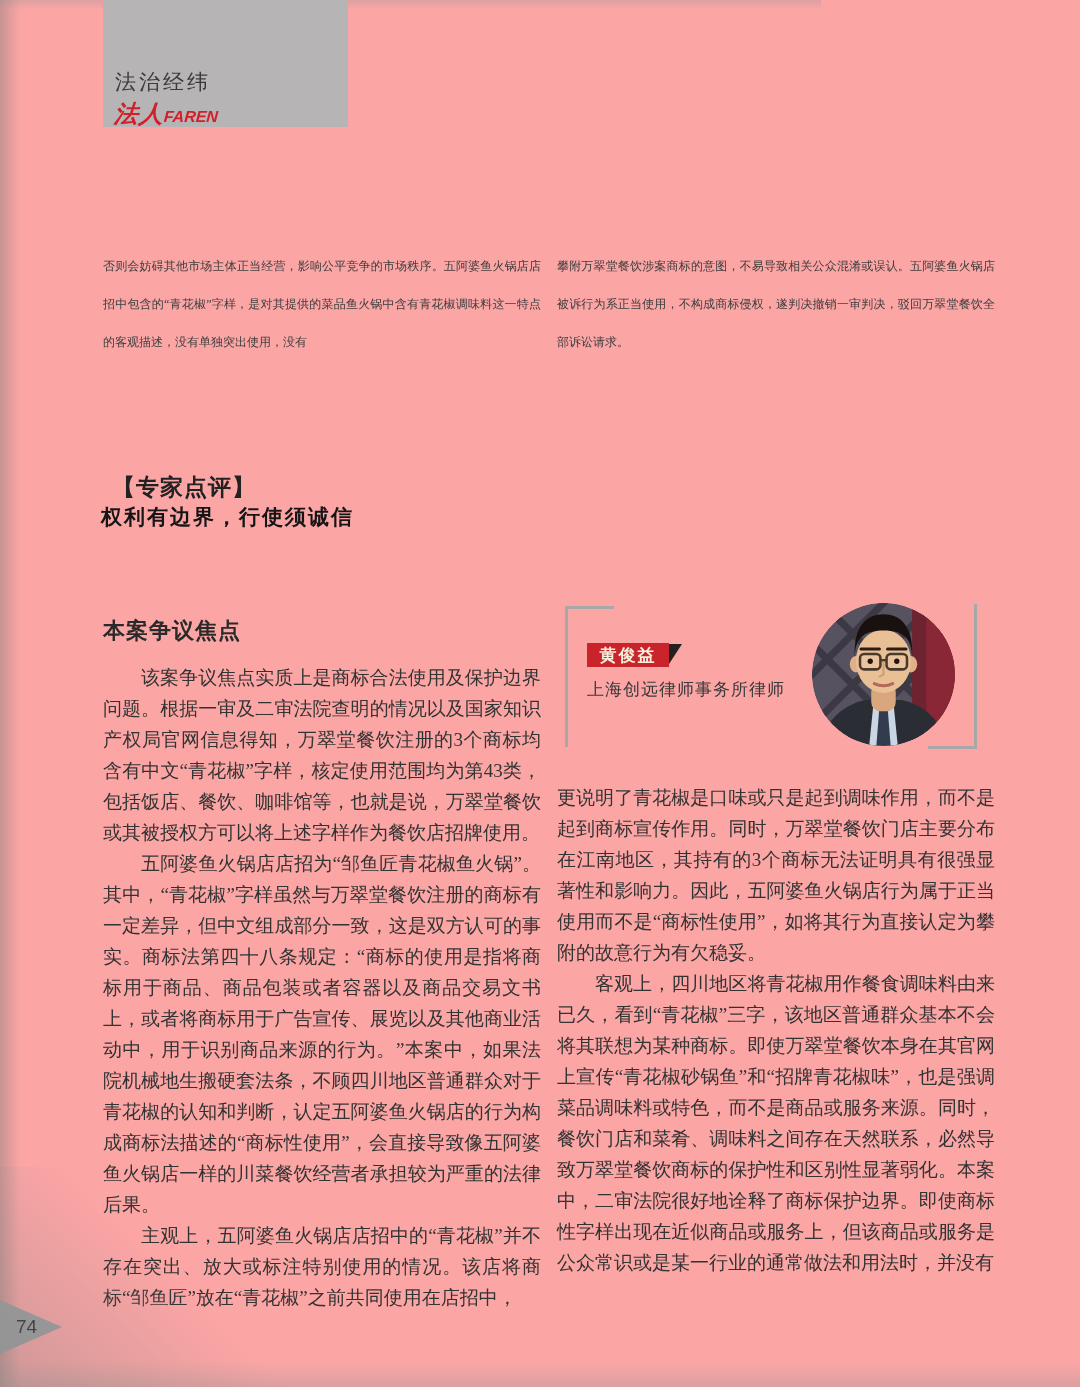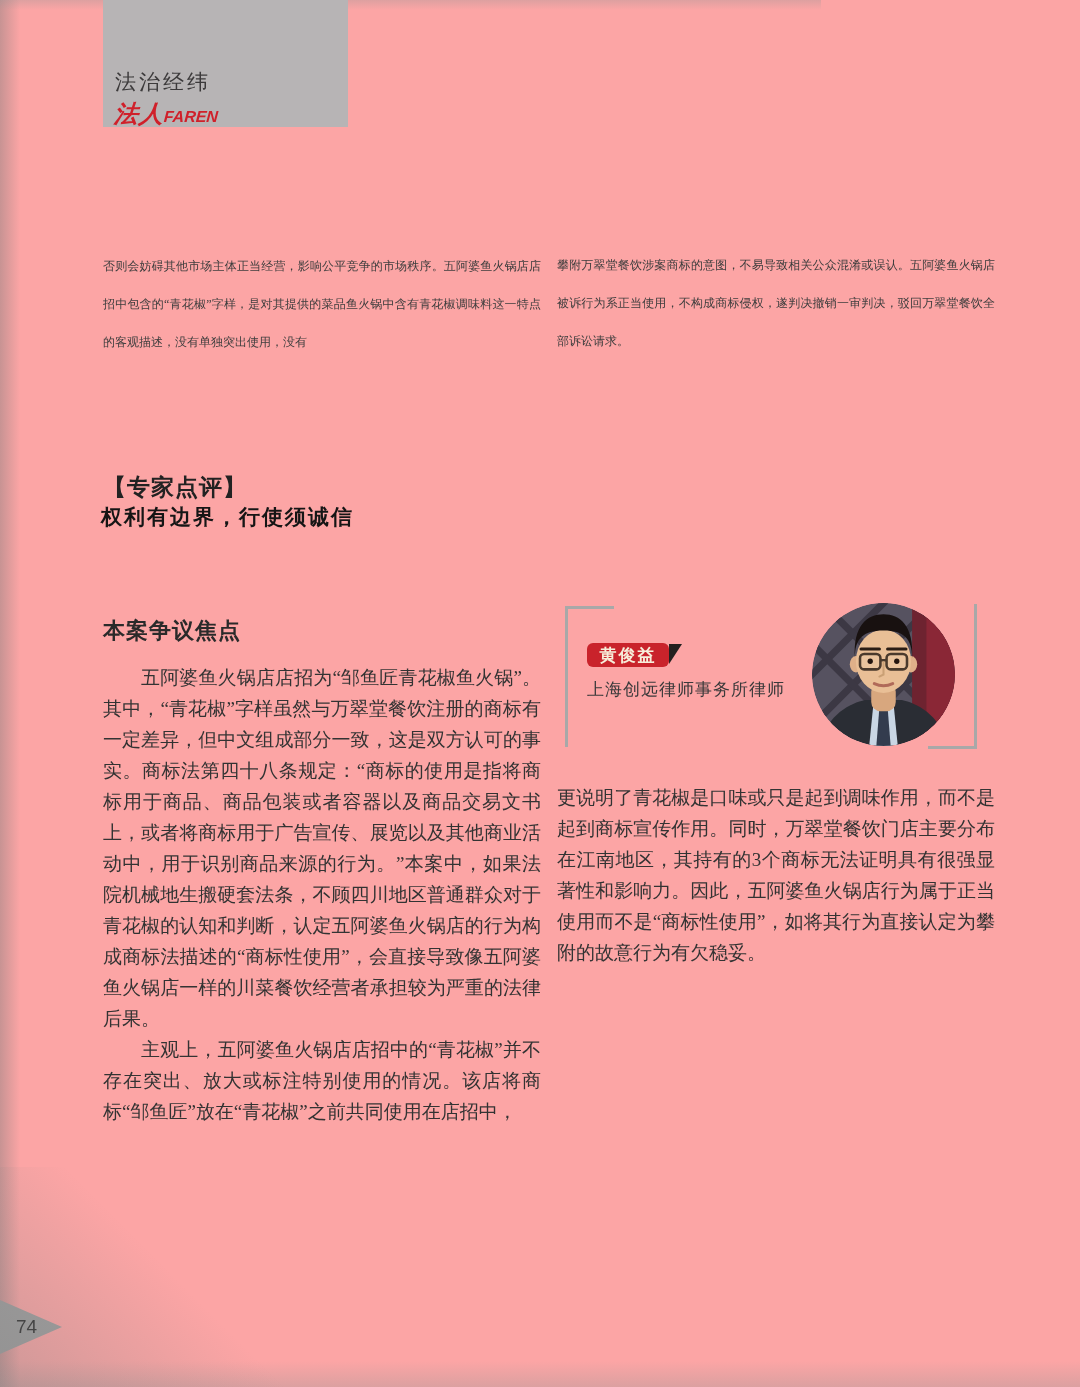--- a/index.html
+++ b/index.html
@@ -26,24 +26,24 @@
   .logo{position:absolute;left:11px;top:98px;white-space:nowrap;
     font-family:"Liberation Sans", sans-serif;font-weight:bold;font-style:italic;
     color:#d0202a;transform:skewX(-4deg);}
   .logo-cn{font-size:24px;letter-spacing:1px;}
   .logo-en{font-size:16px;letter-spacing:0;}
 
   
   .intro{position:absolute;top:247px;width:438px;
     font-size:12px;line-height:38px;text-align:justify;color:#3d3d3d;}
   .intro-left{left:103px;}
-  .intro-right{left:557px;font-family:Liberation Mono, monospace;}
+  .intro-right{left:557px;}
 
   
-  .kicker{position:absolute;left:103px;top:472px;font-size:23px;color:#222;
+  .kicker{position:absolute;left:112px;top:472px;font-size:23px;color:#222;
     font-family:"Liberation Serif", serif;font-weight:600;letter-spacing:1px;}
   .article-title{position:absolute;left:101px;top:503px;margin:0;
     font-family:"Liberation Sans", sans-serif;font-weight:800;font-size:21px;
     color:#151515;letter-spacing:2px;}
 
   
   .col{position:absolute;width:438px;}
   .col p{margin:0;font-size:19px;line-height:31px;text-align:justify;
     text-indent:2em;color:#333;}
   .col-left{left:103px;top:615px;}
@@ -53,21 +53,21 @@
     color:#2a2a2a;line-height:31px;letter-spacing:1px;}
 
   
   .expert-card{position:absolute;left:565px;top:598px;width:412px;height:154px;}
   .bracket{position:absolute;}
   .bracket-tl{left:0;top:8px;width:46px;height:138px;
     border-left:3px solid #a8a8a8;border-top:3px solid #a8a8a8;}
   .bracket-br{right:0;top:6px;width:46px;height:142px;
     border-right:3px solid #a8a8a8;border-bottom:3px solid #a8a8a8;}
   .name-badge{position:absolute;left:22px;top:45px;width:82px;height:24px;
-    background:#c9232b;display:flex;align-items:center;justify-content:center;border-radius:6px;}
+    background:#c9232b;display:flex;align-items:center;justify-content:center;}
   .name-badge::after{content:'';position:absolute;left:100%;top:1px;width:0;height:0;
     border-top:20px solid #23201f;border-right:13px solid transparent;}
   .name-badge span{font-family:"Liberation Sans", sans-serif;font-weight:bold;
     font-size:17px;color:#f7eeda;letter-spacing:2px;}
   .expert-title{position:absolute;left:22px;top:80px;
     font-family:"Liberation Sans", sans-serif;font-size:17px;color:#39393a;letter-spacing:1px;}
   .avatar{position:absolute;left:247px;top:5px;width:143px;height:143px;border-radius:50%;
     overflow:hidden;}
   .avatar svg{display:block;width:100%;height:100%;}
 
@@ -93,20 +93,21 @@
   </div>
 
   <div class="intro intro-left">否则会妨碍其他市场主体正当经营，影响公平竞争的市场秩序。五阿婆鱼火锅店店招中包含的“青花椒”字样，是对其提供的菜品鱼火锅中含有青花椒调味料这一特点的客观描述，没有单独突出使用，没有</div>
   <div class="intro intro-right">攀附万翠堂餐饮涉案商标的意图，不易导致相关公众混淆或误认。五阿婆鱼火锅店被诉行为系正当使用，不构成商标侵权，遂判决撤销一审判决，驳回万翠堂餐饮全部诉讼请求。</div>
 
   <div class="kicker">【专家点评】</div>
   <h1 class="article-title">权利有边界，行使须诚信</h1>
 
   <div class="col col-left">
     <h2 class="subhead">本案争议焦点</h2>
+    <p>该案争议焦点实质上是商标合法使用及保护边界问题。根据一审及二审法院查明的情况以及国家知识产权局官网信息得知，万翠堂餐饮注册的3个商标均含有中文“青花椒”字样，核定使用范围均为第43类，包括饭店、餐饮、咖啡馆等，也就是说，万翠堂餐饮或其被授权方可以将上述字样作为餐饮店招牌使用。</p>
     <p>五阿婆鱼火锅店店招为“邹鱼匠青花椒鱼火锅”。其中，“青花椒”字样虽然与万翠堂餐饮注册的商标有一定差异，但中文组成部分一致，这是双方认可的事实。商标法第四十八条规定：“商标的使用是指将商标用于商品、商品包装或者容器以及商品交易文书上，或者将商标用于广告宣传、展览以及其他商业活动中，用于识别商品来源的行为。”本案中，如果法院机械地生搬硬套法条，不顾四川地区普通群众对于青花椒的认知和判断，认定五阿婆鱼火锅店的行为构成商标法描述的“商标性使用”，会直接导致像五阿婆鱼火锅店一样的川菜餐饮经营者承担较为严重的法律后果。</p>
     <p>主观上，五阿婆鱼火锅店店招中的“青花椒”并不存在突出、放大或标注特别使用的情况。该店将商标“邹鱼匠”放在“青花椒”之前共同使用在店招中，</p>
   </div>
 
   <div class="expert-card">
     <div class="bracket bracket-tl"></div>
     <div class="bracket bracket-br"></div>
     <div class="name-badge">
       <span>黄俊益</span>
     </div>
@@ -147,20 +148,21 @@
           <circle cx="83" cy="57" r="2.6" fill="#23150f"></circle>
           <path d="M70,58 L70,70 L66,72" stroke="#caa075" stroke-width="2" fill="none" stroke-linecap="round"></path>
           <path d="M61,79 Q70,83 79,79" stroke="#b06a59" stroke-width="3" fill="none" stroke-linecap="round"></path>
         </g>
       </svg>
     </div>
   </div>
 
   <div class="col col-right">
     <p>更说明了青花椒是口味或只是起到调味作用，而不是起到商标宣传作用。同时，万翠堂餐饮门店主要分布在江南地区，其持有的3个商标无法证明具有很强显著性和影响力。因此，五阿婆鱼火锅店行为属于正当使用而不是“商标性使用”，如将其行为直接认定为攀附的故意行为有欠稳妥。</p>
+    <p>客观上，四川地区将青花椒用作餐食调味料由来已久，看到“青花椒”三字，该地区普通群众基本不会将其联想为某种商标。即使万翠堂餐饮本身在其官网上宣传“青花椒砂锅鱼”和“招牌青花椒味”，也是强调菜品调味料或特色，而不是商品或服务来源。同时，餐饮门店和菜肴、调味料之间存在天然联系，必然导致万翠堂餐饮商标的保护性和区别性显著弱化。本案中，二审法院很好地诠释了商标保护边界。即使商标性字样出现在近似商品或服务上，但该商品或服务是公众常识或是某一行业的通常做法和用法时，并没有</p>
   </div>
 
   <div class="page-tab">
     <span>74</span>
   </div>
 
   <div class="shade shade-bottom"></div>
   <div class="shade shade-corner"></div>
 
 </div>

